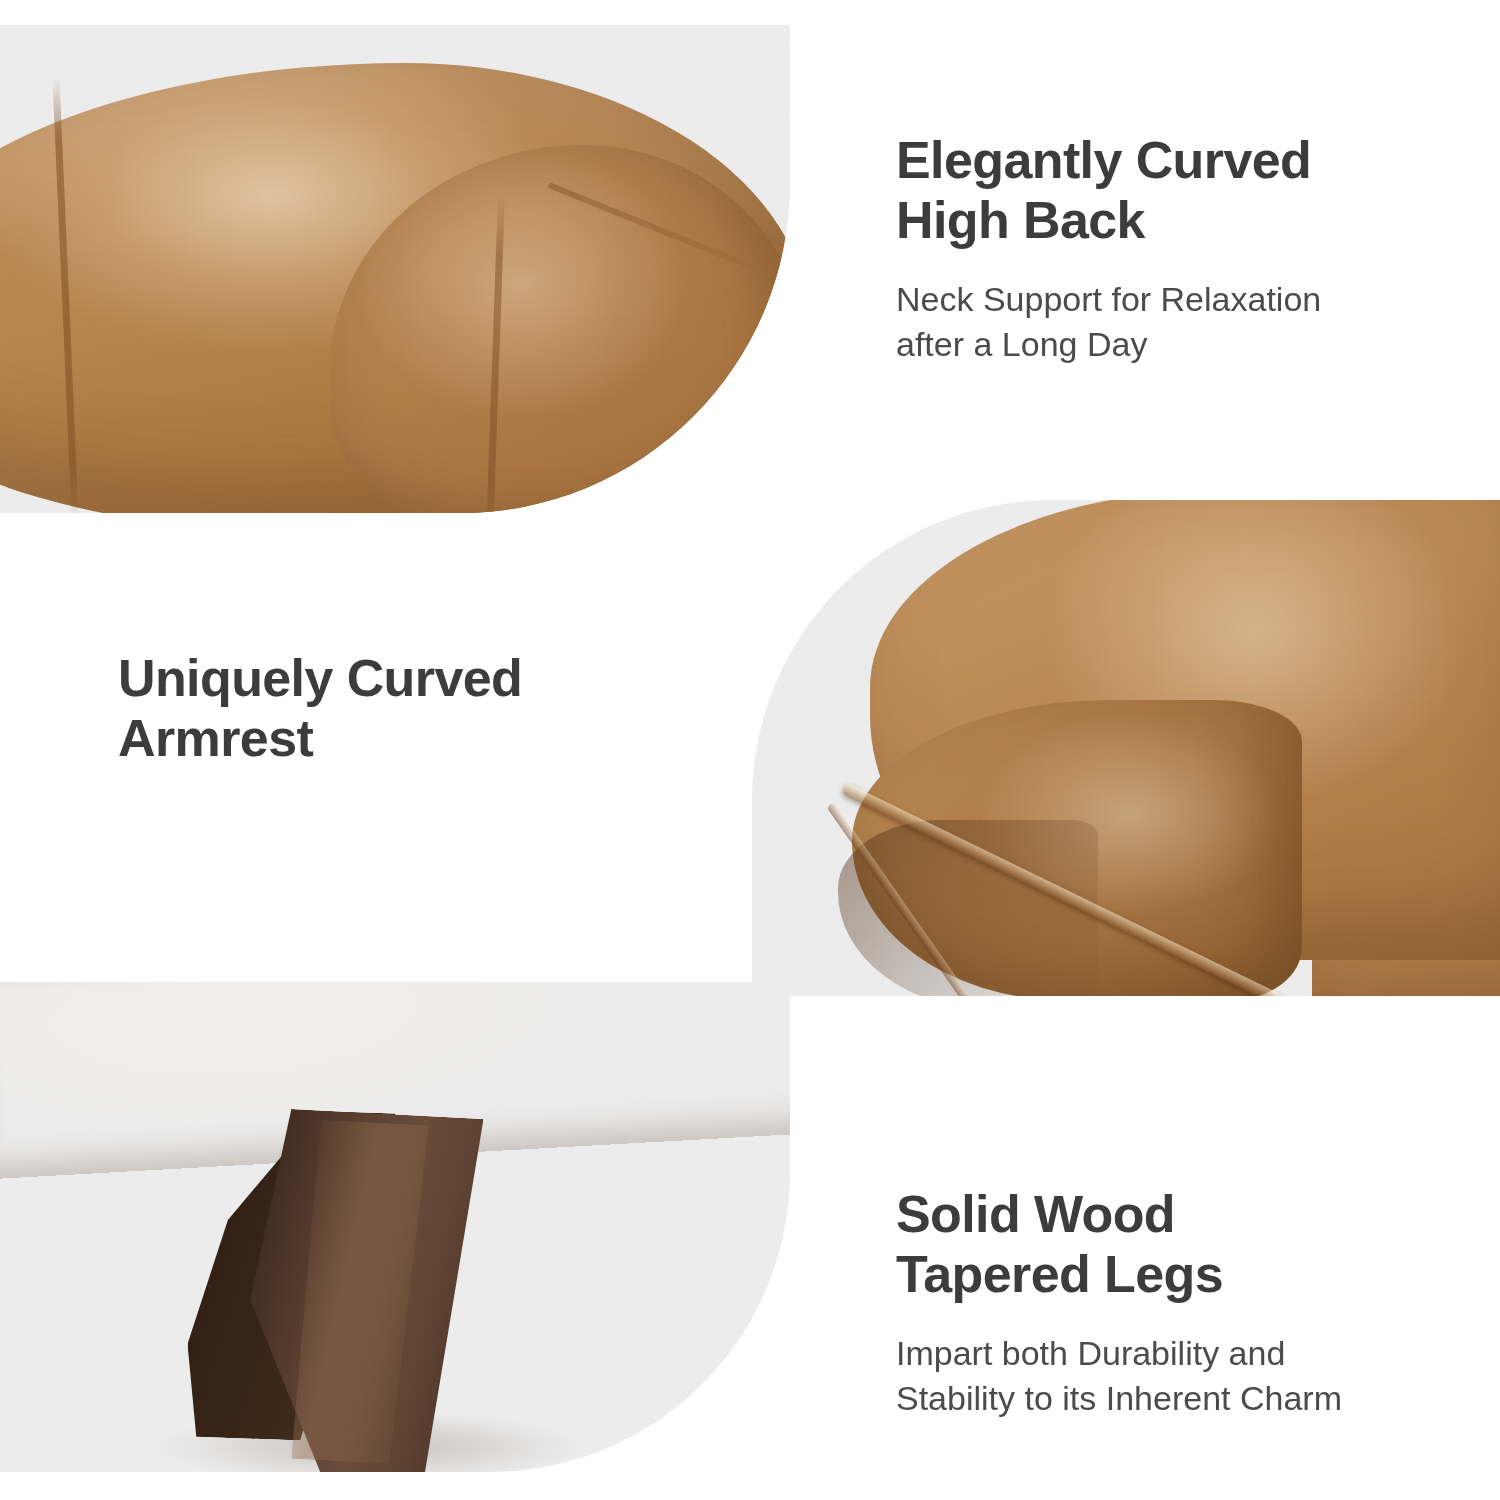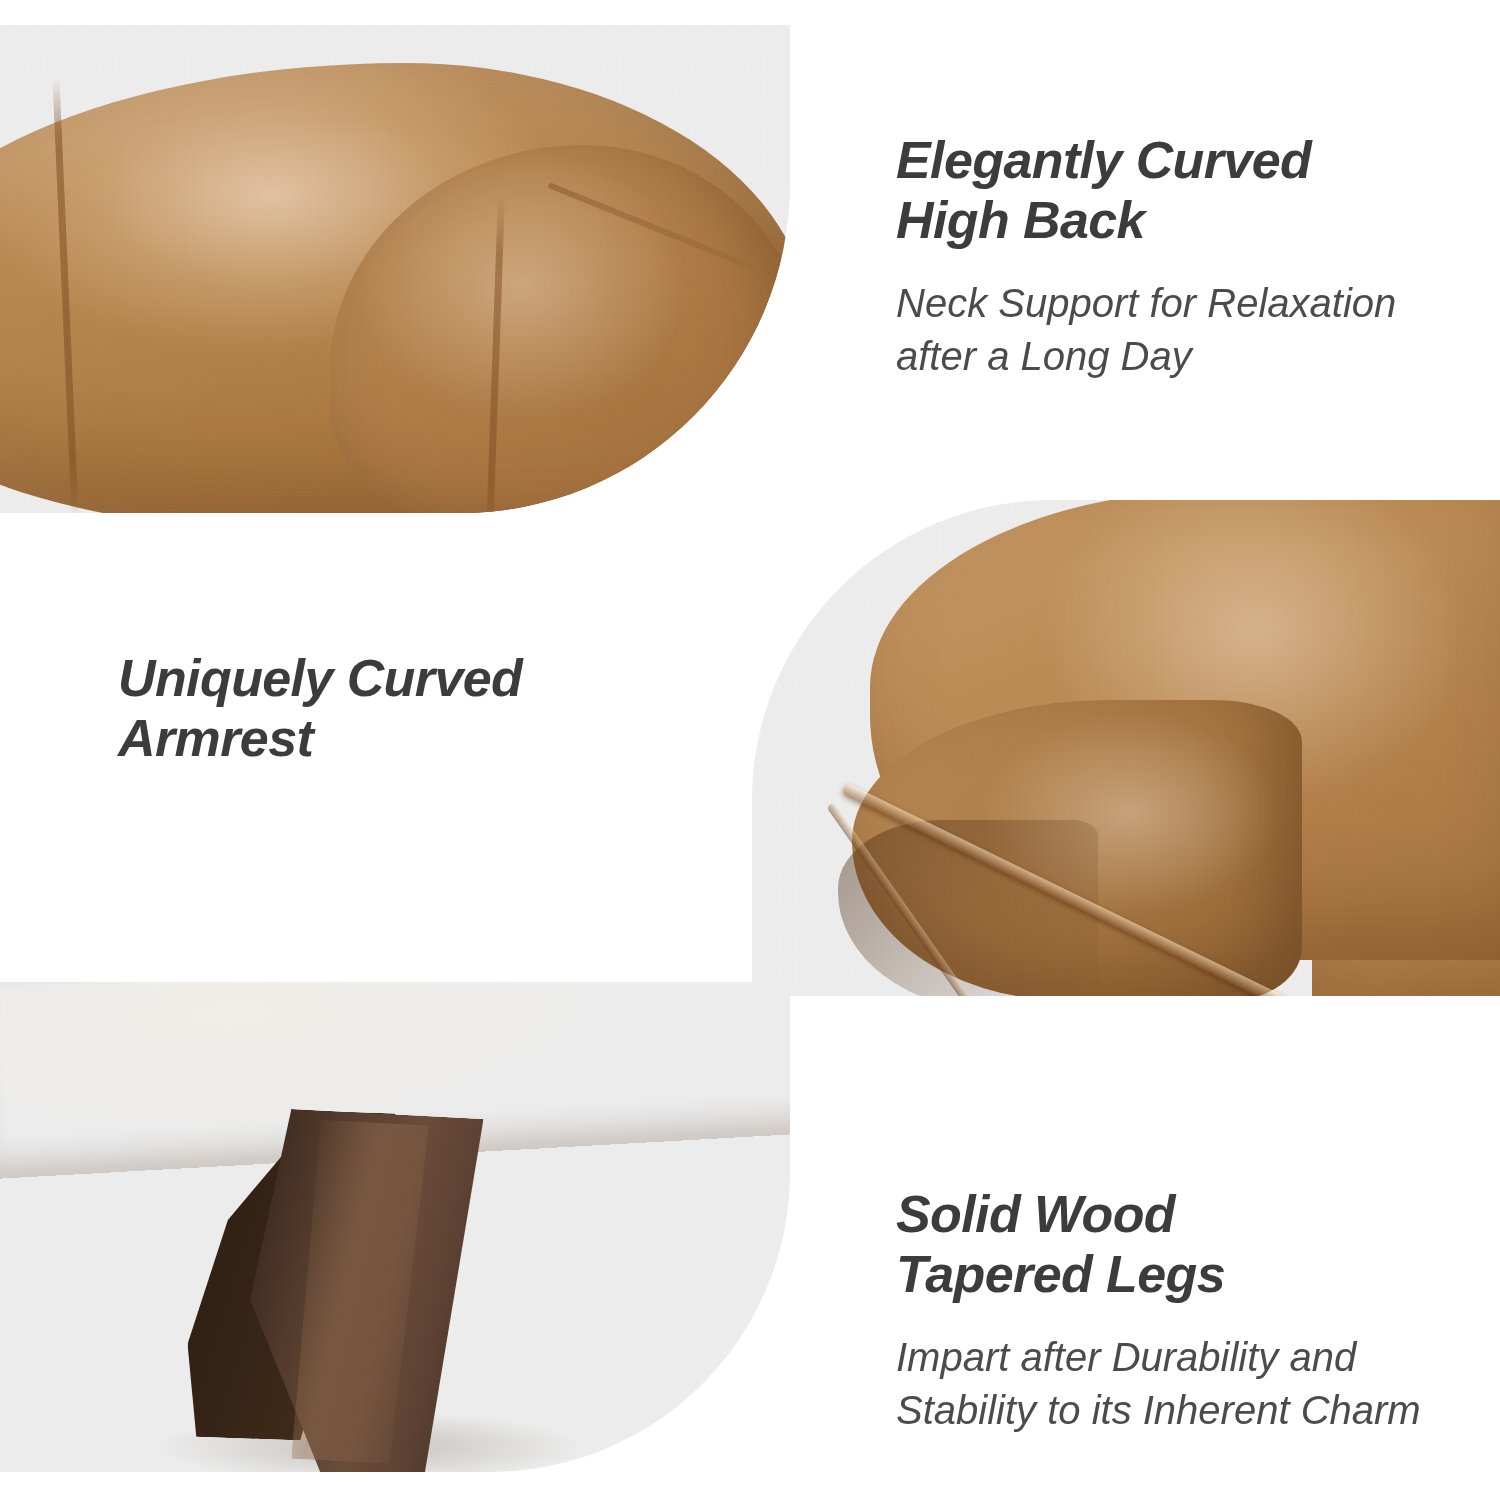--- a/index.html
+++ b/index.html
@@ -14,21 +14,20 @@
     font-family: "Liberation Sans", sans-serif;
     overflow: hidden;
     position: relative;
   }
 
   .infographic {
     position: relative;
     width: 1500px;
     height: 1480px;
     background: #ffffff;
-    font-style: italic;
   }
 
   
   .panel {
     position: absolute;
     background: #ececec;
     overflow: hidden;
   }
 
   
@@ -262,21 +261,21 @@
     font-size: 52px;
     line-height: 1.16;
     color: #3c3c3c;
     letter-spacing: -0.6px;
     margin: 0 0 26px 0;
     white-space: pre-line;
   }
   .feature-desc {
     font-family: "Liberation Sans", sans-serif;
     font-weight: normal;
-    font-size: 40px;
+    font-size: 34px;
     line-height: 1.34;
     color: #4b4b4b;
     margin: 0;
     white-space: pre-line;
   }
 
   .text-hiback  { left: 896px; top: 130px;  width: 540px; }
   .text-armrest { left: 118px; top: 648px;  width: 520px; }
   .text-legs    { left: 896px; top: 1184px; width: 560px; }
 </style>
@@ -328,17 +327,17 @@
       <div class="lg-floorshadow"></div>
       <div class="lg-leg-curve"></div>
       <div class="lg-leg"></div>
       <div class="lg-leg-hi"></div>
     </div>
   </div>
 
   <div class="text-block text-legs">
     <h2 class="feature-title">Solid Wood
 Tapered Legs</h2>
-    <p class="feature-desc">Impart after Durability and
+    <p class="feature-desc">Impart both Durability and
 Stability to its Inherent Charm</p>
   </div>
 
 </div>
 
 </body></html>

